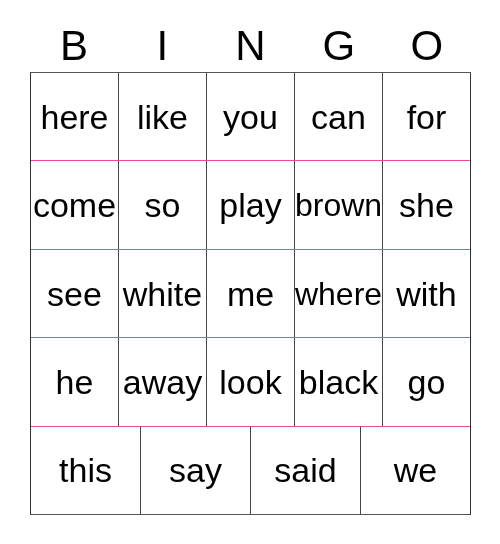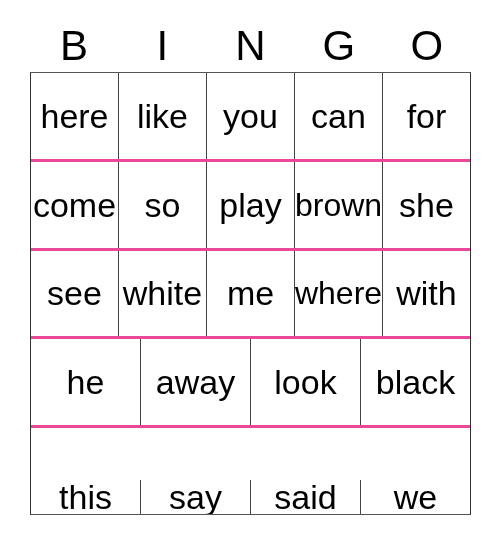--- a/index.html
+++ b/index.html
@@ -58,26 +58,25 @@
     border-left: 1.5px solid #333333;
     border-right: 1.5px solid #333333;
     border-bottom: 1.5px solid #555555;
     display: flex;
     flex-direction: column;
     background: #ffffff;
   }
   .grid-row {
     flex: 1 1 0;
     display: flex;
-    border-bottom: 3px solid #ec4899;
+    border-bottom: 1px solid #ec4899;
     box-sizing: border-box;
   }
   .grid-row:last-child {
     border-bottom: none;
-    align-items: flex-end;
   }
   .grid-cell {
     flex: 1 1 0;
     min-width: 0;
     border-right: 1px solid #444444;
     box-sizing: border-box;
     display: flex;
     align-items: center;
     justify-content: center;
     overflow: hidden;
@@ -172,20 +171,23 @@
         </div>
       <div class="grid-cell">
           <span class="cell-word">away</span>
         </div>
       <div class="grid-cell">
           <span class="cell-word">look</span>
         </div>
       <div class="grid-cell">
           <span class="cell-word">black</span>
         </div>
+      <div class="grid-cell">
+          <span class="cell-word">go</span>
+        </div>
     </div>
 
     <div class="grid-row">
       <div class="grid-cell">
           <span class="cell-word">this</span>
         </div>
       <div class="grid-cell">
           <span class="cell-word">say</span>
         </div>
       <div class="grid-cell">

